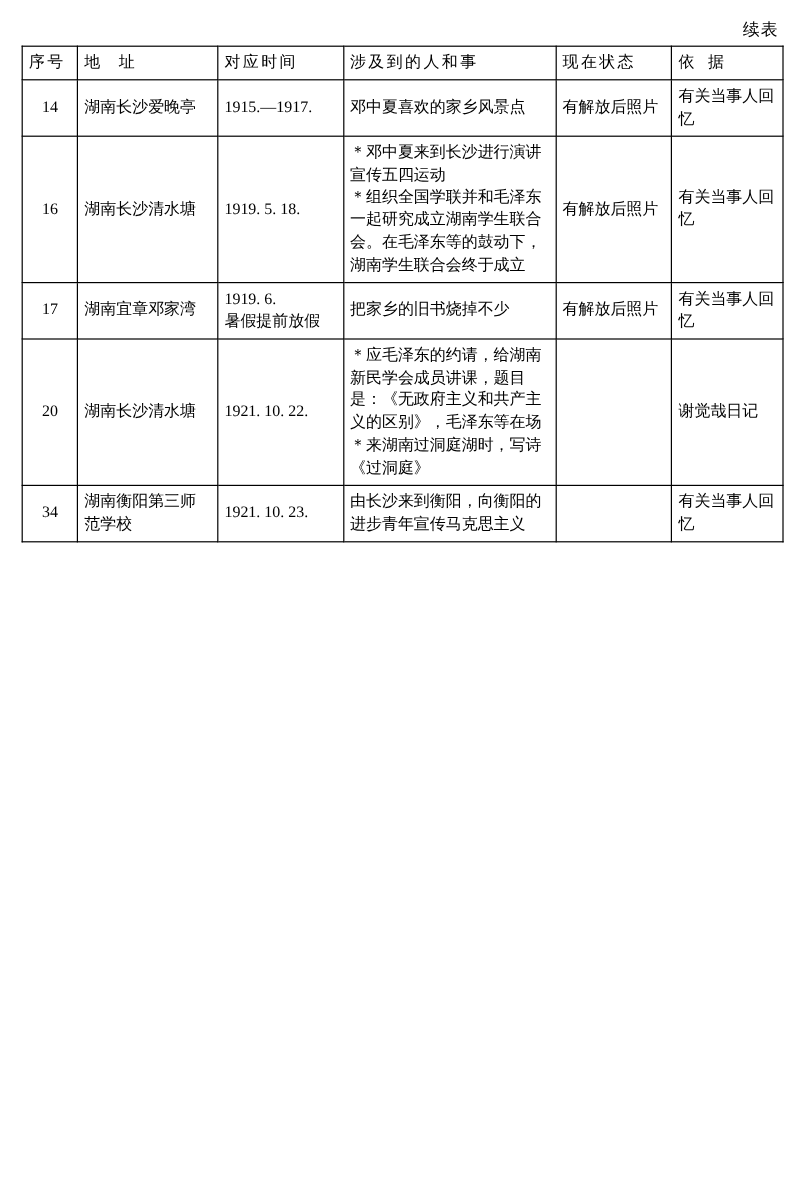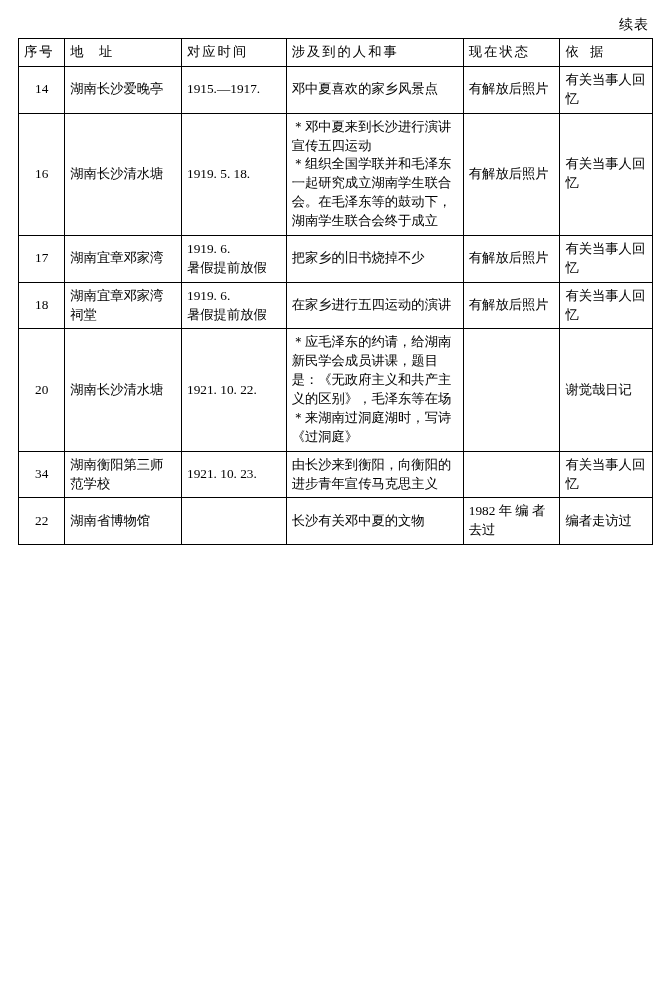--- a/index.html
+++ b/index.html
@@ -149,39 +149,20 @@
             <span class="cell-text">把家乡的旧书烧掉不少</span>
           </td>
         <td>
             <span class="cell-text">有解放后照片</span>
           </td>
         <td>
             <span class="cell-text">有关当事人回忆</span>
           </td>
       </tr>
       <tr>
-        <td class="center">18</td>
-        <td>
-            <span class="cell-text">湖南宜章邓家湾祠堂</span>
-          </td>
-        <td>
-            <span class="cell-text">1919. 6.
-暑假提前放假</span>
-          </td>
-        <td>
-            <span class="cell-text">在家乡进行五四运动的演讲</span>
-          </td>
-        <td>
-            <span class="cell-text">有解放后照片</span>
-          </td>
-        <td>
-            <span class="cell-text">有关当事人回忆</span>
-          </td>
-      </tr>
-      <tr>
         <td class="center">20</td>
         <td>
             <span class="cell-text">湖南长沙清水塘</span>
           </td>
         <td>
             <span class="cell-text">1921. 10. 22.</span>
           </td>
         <td>
             <span class="cell-text">＊应毛泽东的约请，给湖南新民学会成员讲课，题目是：《无政府主义和共产主义的区别》，毛泽东等在场
 ＊来湖南过洞庭湖时，写诗《过洞庭》</span>
@@ -204,34 +185,16 @@
         <td>
             <span class="cell-text">由长沙来到衡阳，向衡阳的进步青年宣传马克思主义</span>
           </td>
         <td>
             <span class="cell-text"></span>
           </td>
         <td>
             <span class="cell-text">有关当事人回忆</span>
           </td>
       </tr>
-      <tr>
-        <td class="center">22</td>
-        <td>
-            <span class="cell-text">湖南省博物馆</span>
-          </td>
-        <td>
-            <span class="cell-text"></span>
-          </td>
-        <td>
-            <span class="cell-text">长沙有关邓中夏的文物</span>
-          </td>
-        <td>
-            <span class="cell-text">1982 年 编 者去过</span>
-          </td>
-        <td>
-            <span class="cell-text">编者走访过</span>
-          </td>
-      </tr>
     </tbody>
   </table>
 
 </div>
 
 </body></html>

